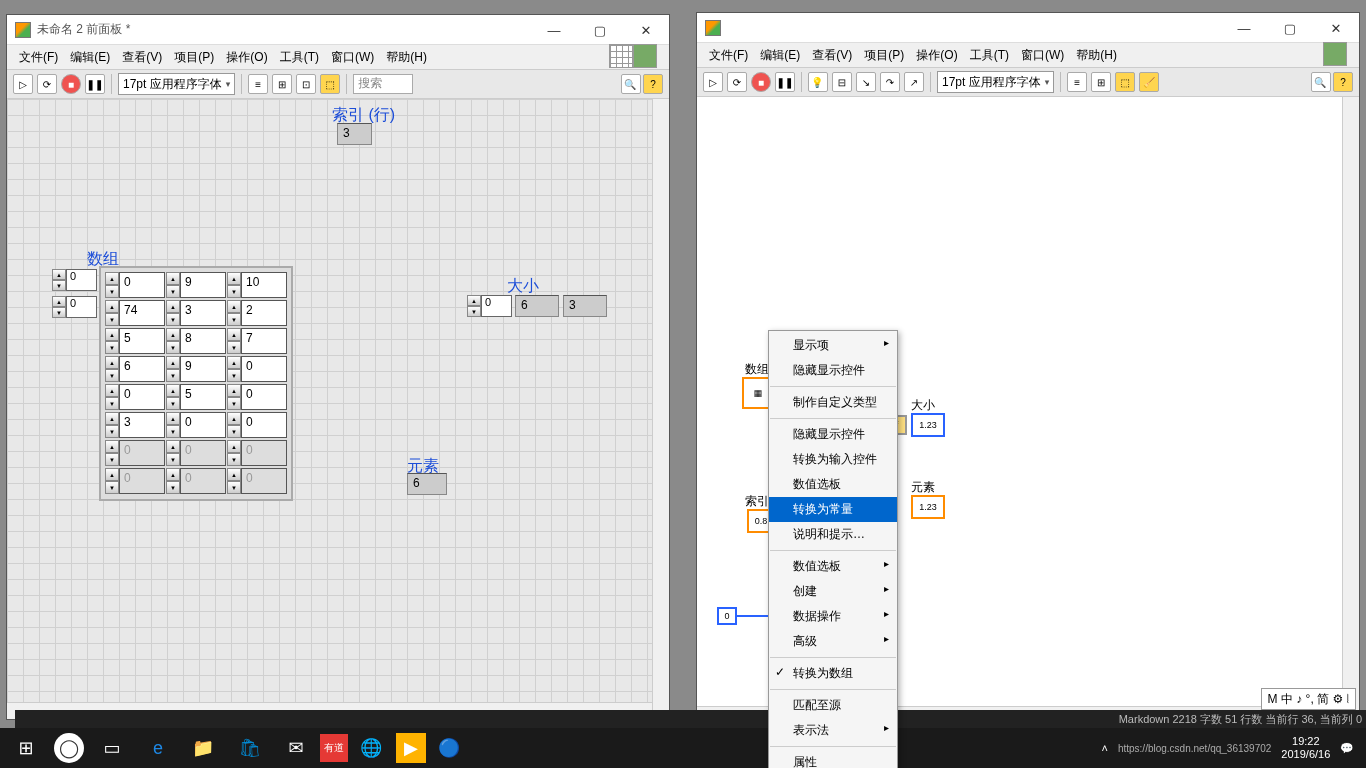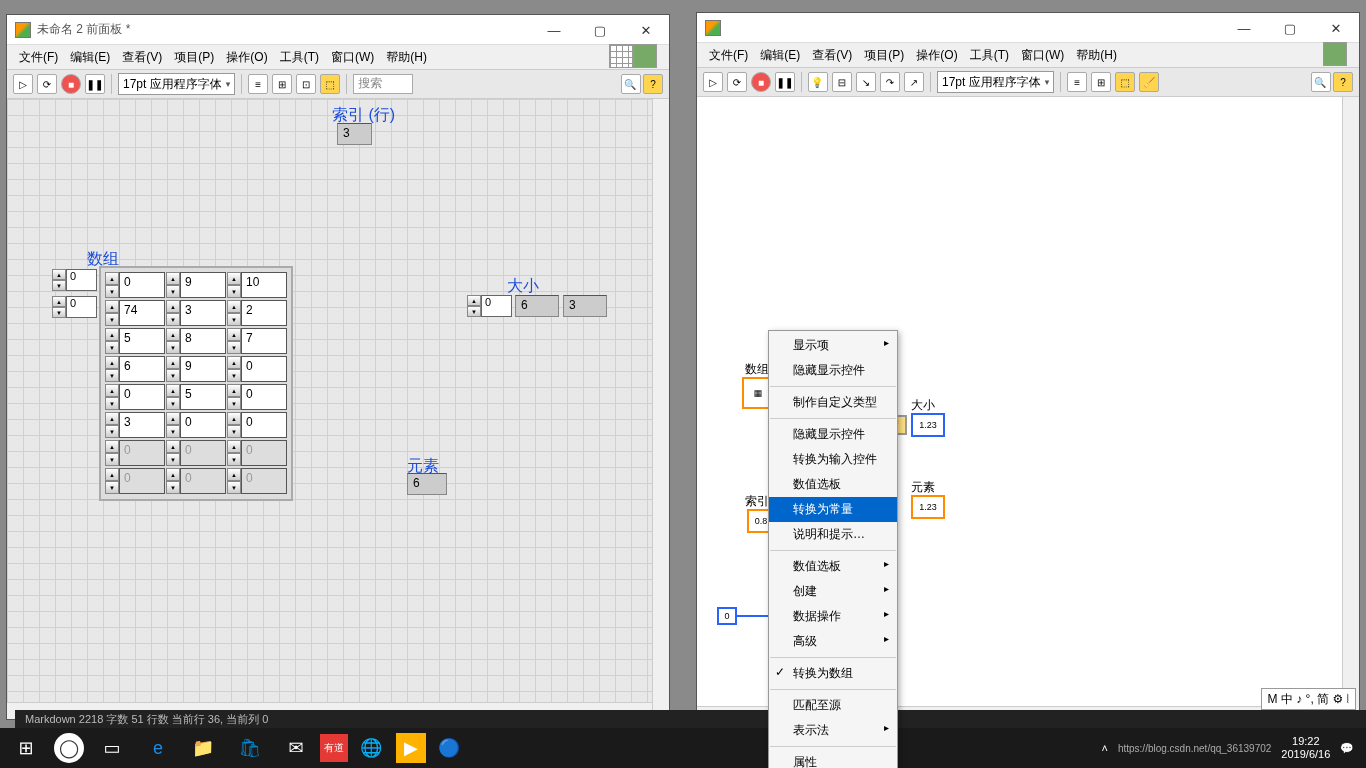--- a/index.html
+++ b/index.html
@@ -51,21 +51,21 @@
 .ctx .item.arrow::after { content: "▸"; position: absolute; right: 8px; top: 4px; font-size: 10px; }
 .ctx .item.check::before { content: "✓"; position: absolute; left: 6px; }
 .ctx .item.sel { background: #0066cc; color: #fff; }
 .ctx .sep { height: 1px; background: #ccc; margin: 3px 1px; }
 
 .taskbar { position: absolute; left: 0; right: 0; bottom: 0; height: 40px; background: #1a1a1a; display: flex; align-items: center; padding: 0 4px; gap: 2px; }
 .tb-ico { width: 44px; height: 40px; display: flex; align-items: center; justify-content: center; color: #fff; font-size: 18px; }
 .tb-search { flex: 0 0 330px; height: 32px; background: #fff; border: 1px solid #888; display: flex; align-items: center; padding: 0 8px; color: #777; font-size: 13px; }
 .tb-right { margin-left: auto; display: flex; align-items: center; gap: 10px; color: #fff; font-size: 11px; padding-right: 8px; }
 .tb-clock { text-align: center; line-height: 1.2; }
-.status-line { position: absolute; left: 15px; right: 0; bottom: 40px; height: 18px; background: #222; color: #bbb; font-size: 11px; padding: 2px 10px; display: flex; justify-content: flex-start; }
+.status-line { position: absolute; left: 15px; right: 0; bottom: 40px; height: 18px; background: #222; color: #bbb; font-size: 11px; padding: 2px 4px; display: flex; justify-content: flex-end; }
 .ime-box { position: absolute; right: 10px; bottom: 58px; height: 22px; background: #fff; border: 1px solid #999; display: flex; align-items: center; padding: 0 6px; gap: 6px; font-size: 12px; }
 </style>
 </head>
 <body>
 
 <div class="window" style="left:6px; top:2px; width:664px; height:706px;">
   <div class="titlebar">
     <div class="app-icon"></div>
     <div class="title-text">未命名 2 前面板 *</div>
     <div class="win-btns">

